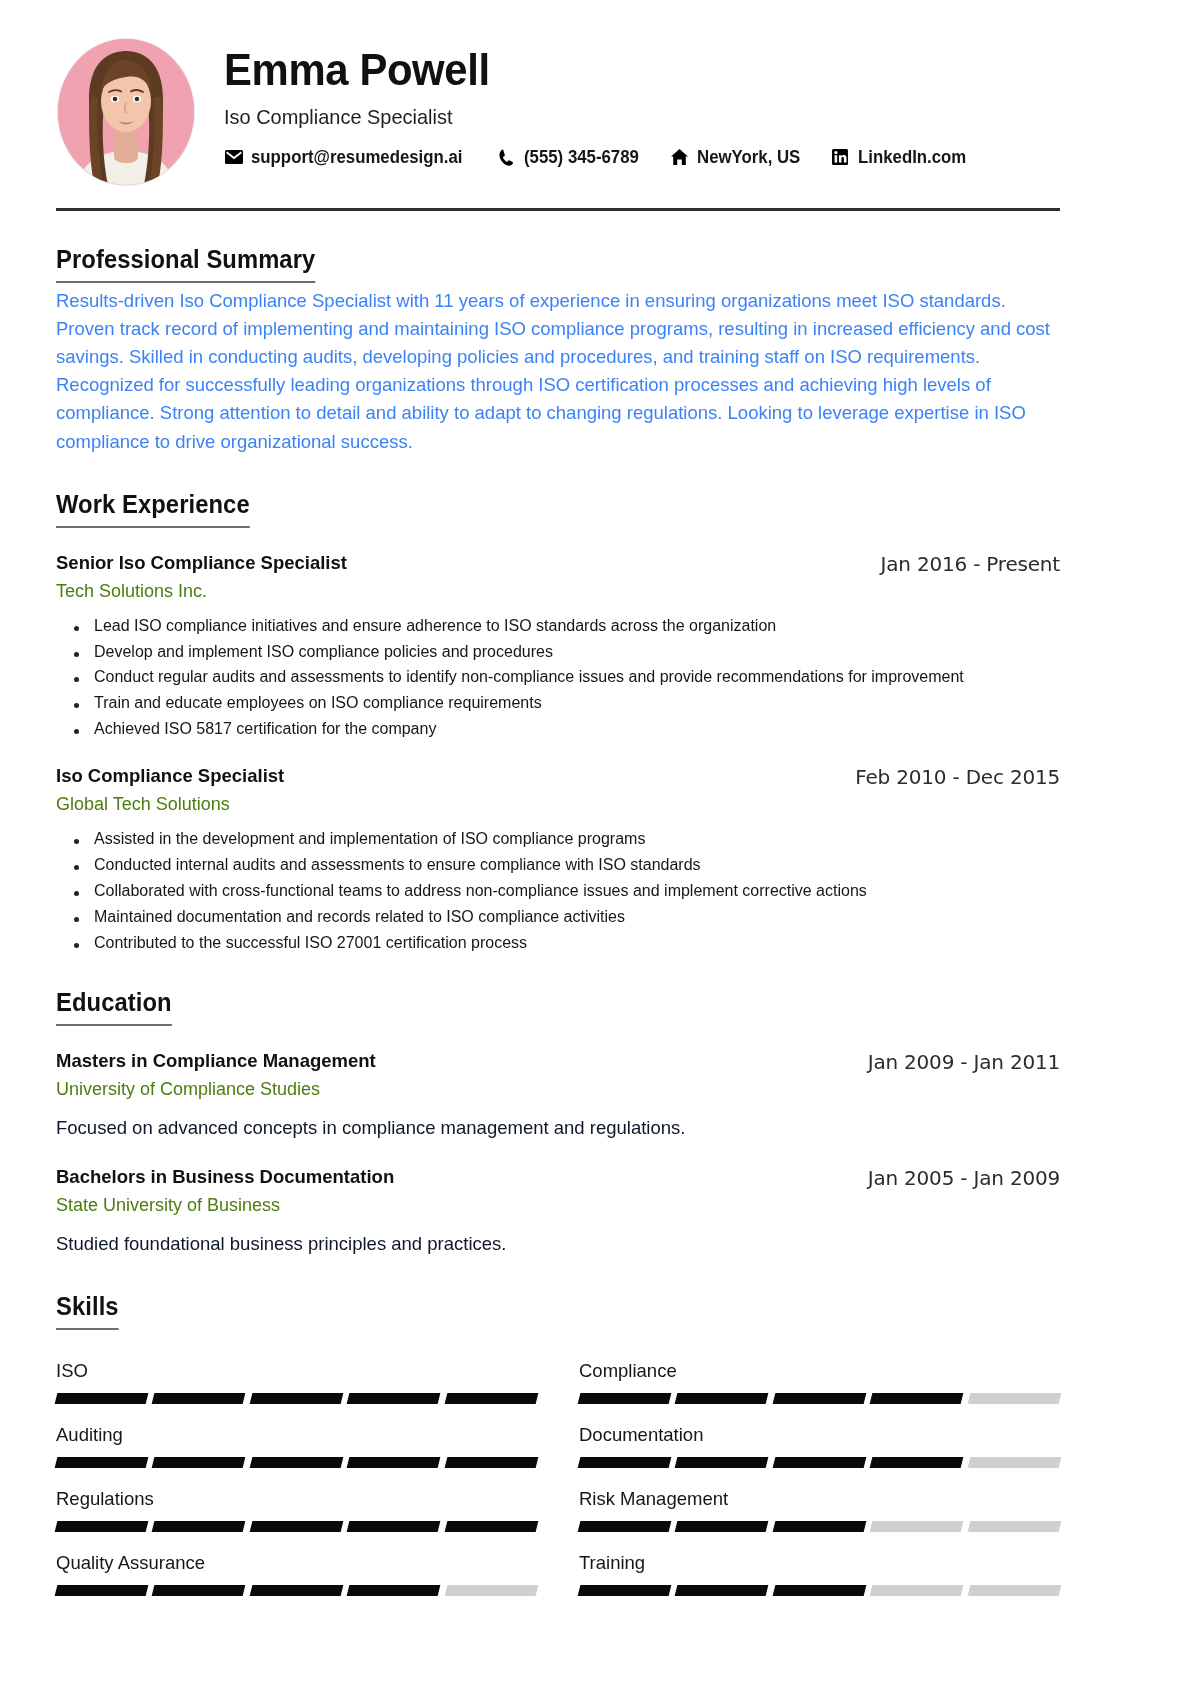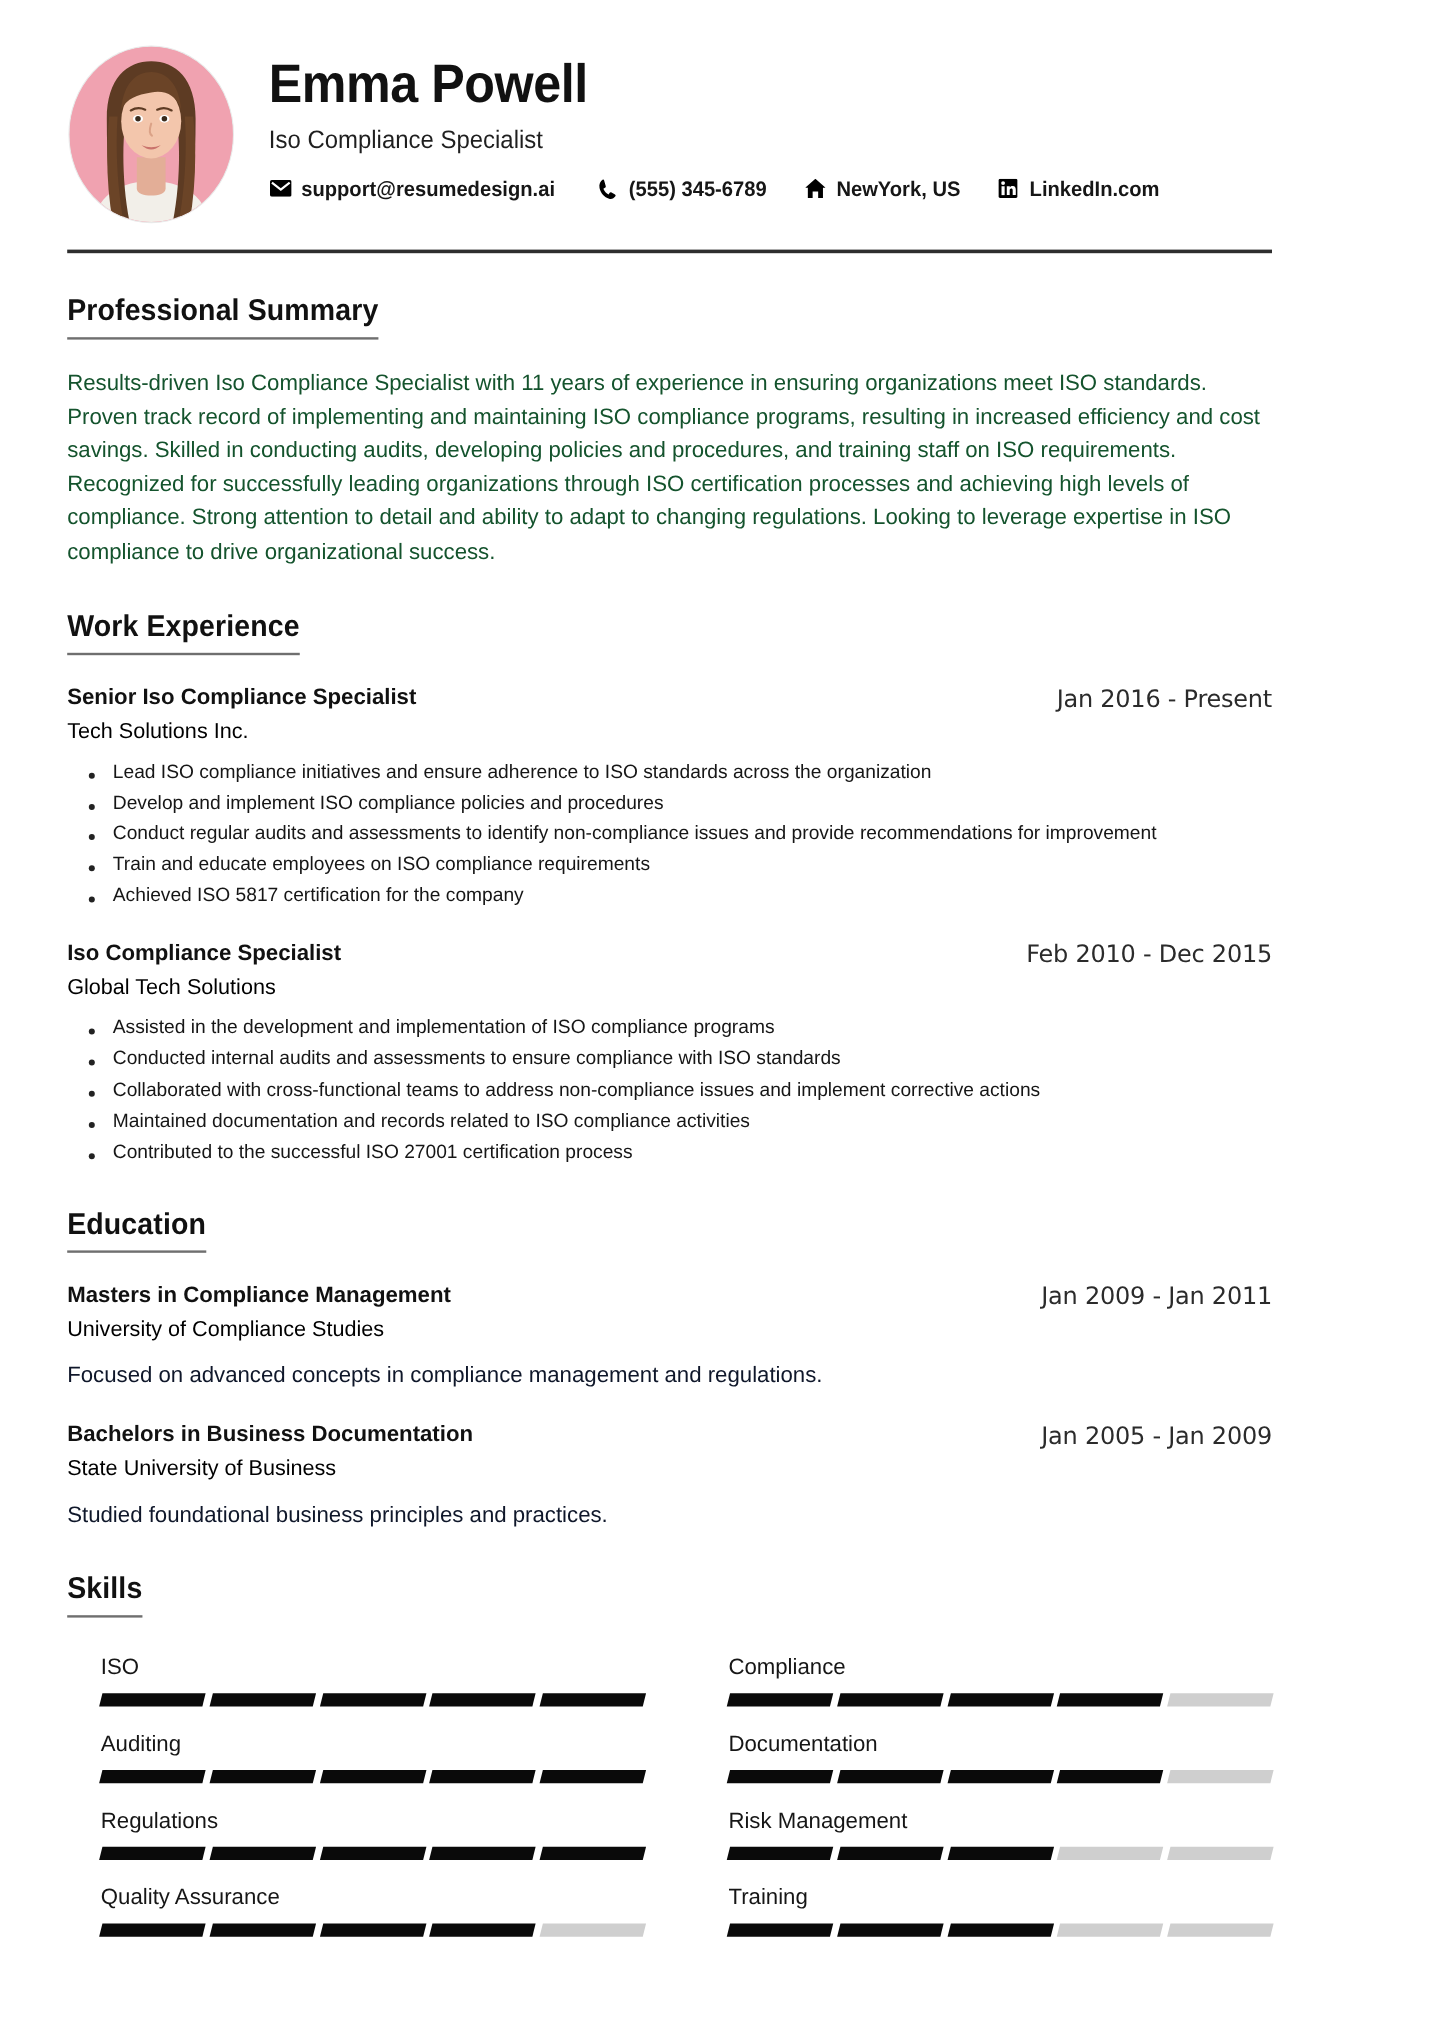--- a/index.html
+++ b/index.html
@@ -112,24 +112,24 @@
     font-size: 25px;
     font-weight: 700;
     color: #111;
     letter-spacing: 0.1px;
     padding-bottom: 7px;
     border-bottom: 2.5px solid #6f6f6f;
     transform: scaleX(0.95);
     transform-origin: left center;
   }
   .summary-text {
-    margin-top: 22px;
+    margin-top: 4px;
     font-size: 18.5px;
     line-height: 1.52;
-    color: #14532d;
+    color: #3b82f6;
     text-align: left;
     max-width: 1010px;
   }
 
   
   .entry { margin-top: 22px; }
   .entry-head {
     display: flex;
     justify-content: space-between;
     align-items: center;
@@ -144,21 +144,21 @@
   .entry-date {
     font-size: 20px;
     color: #2b2b2b;
     white-space: nowrap;
     padding-top: 2px;
     font-family: "DejaVu Sans", "Liberation Sans", sans-serif;
     letter-spacing: -0.2px;
   }
   .entry-org {
     font-size: 18px;
-    color: #000000;
+    color: #4d7c0f;
     margin-top: 5px;
   }
   .entry-desc {
     font-size: 18.5px;
     color: #0f172a;
     margin-top: 14px;
     line-height: 1.5;
   }
   ul.bullets {
     margin: 13px 0 0 0;
@@ -189,21 +189,20 @@
   .skills-grid {
     margin-top: 20px;
     display: grid;
     grid-template-columns: 1fr 1fr;
     column-gap: 42px;
     row-gap: 0px;
   }
   .skill {
     padding-top: 10px;
     padding-bottom: 10px;
-    margin-left: 28px;
   }
   .skill-name {
     font-size: 18.5px;
     color: #161616;
     margin-bottom: 11px;
   }
   .skill-bar {
     display: flex;
     gap: 6px;
     height: 11px;

